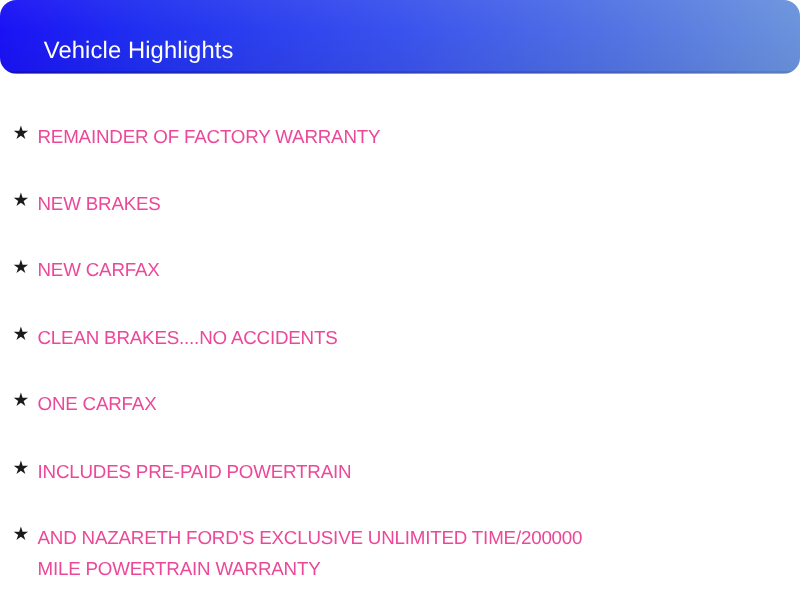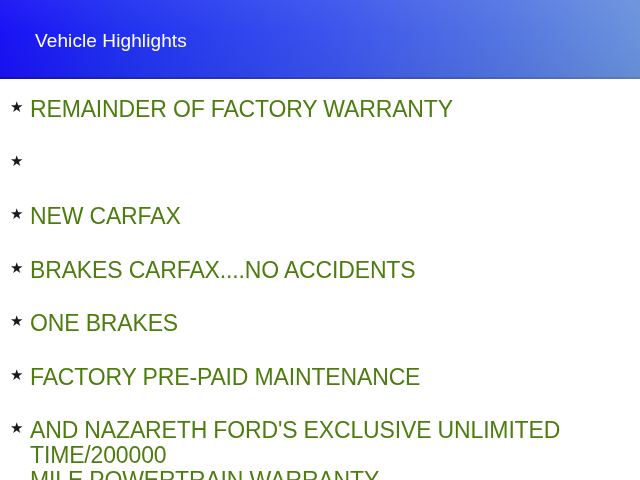--- a/index.html
+++ b/index.html
@@ -23,34 +23,35 @@
     background: #ffffff;
     box-sizing: border-box;
   }
 
   
   #header {
     position: absolute;
     left: 0;
     top: 0;
     width: 640px;
-    height: 79px;
+    height: 59px;
     background:
       linear-gradient(to bottom,
         rgba(255,255,255,0.045) 0%,
         rgba(255,255,255,0.00) 42%,
         rgba(0,0,0,0.045) 100%),
       linear-gradient(to right,
         #1a12f5 0%,
         #2030f0 18%,
         #3a52ed 50%,
         #5375e2 78%,
         #6a93dc 100%);
     box-sizing: border-box;
     overflow: hidden;
+    border-radius: 13px;
   }
   
   #header-bottom-rule {
     position: absolute;
     left: 0;
     bottom: 0;
     width: 640px;
     height: 2px;
     background: linear-gradient(to right,
         rgba(0,0,0,0.22) 0%,
@@ -91,24 +92,24 @@
     top: 20px;
     width: 16px;
     font-size: 15px;
     line-height: 15px;
     color: #1a1a1a;
     text-align: left;
   }
   .highlight-text {
     display: block;
     padding-top: 18px;
-    font-size: 23px;
+    font-size: 15px;
     line-height: 25px;
     letter-spacing: -0.15px;
-    color: #4d7c0f;
+    color: #ec4899;
     white-space: pre-line;
   }
 </style>
 </head>
 <body>
 
 <div id="panel">
 
   <div id="header">
     <div id="panel-title">Vehicle Highlights</div>
@@ -117,40 +118,41 @@
 
   <ul id="highlights-list">
 
     <li class="highlight-item">
       <span class="highlight-bullet">★</span>
       <span class="highlight-text">REMAINDER OF FACTORY WARRANTY</span>
     </li>
 
     <li class="highlight-item">
       <span class="highlight-bullet">★</span>
+      <span class="highlight-text">NEW BRAKES</span>
     </li>
 
     <li class="highlight-item">
       <span class="highlight-bullet">★</span>
       <span class="highlight-text">NEW CARFAX</span>
     </li>
 
     <li class="highlight-item">
       <span class="highlight-bullet">★</span>
-      <span class="highlight-text">BRAKES CARFAX....NO ACCIDENTS</span>
+      <span class="highlight-text">CLEAN BRAKES....NO ACCIDENTS</span>
     </li>
 
     <li class="highlight-item">
       <span class="highlight-bullet">★</span>
-      <span class="highlight-text">ONE BRAKES</span>
+      <span class="highlight-text">ONE CARFAX</span>
     </li>
 
     <li class="highlight-item">
       <span class="highlight-bullet">★</span>
-      <span class="highlight-text">FACTORY PRE-PAID MAINTENANCE</span>
+      <span class="highlight-text">INCLUDES PRE-PAID POWERTRAIN</span>
     </li>
 
     <li class="highlight-item">
       <span class="highlight-bullet">★</span>
       <span class="highlight-text">AND NAZARETH FORD'S EXCLUSIVE UNLIMITED TIME/200000
 MILE POWERTRAIN WARRANTY</span>
     </li>
 
   </ul>
 

